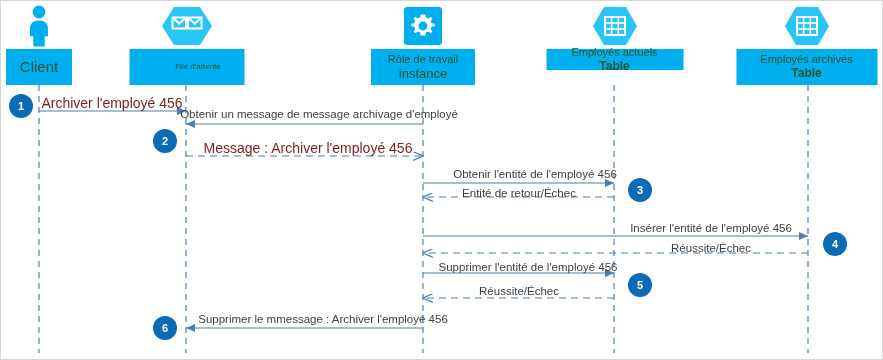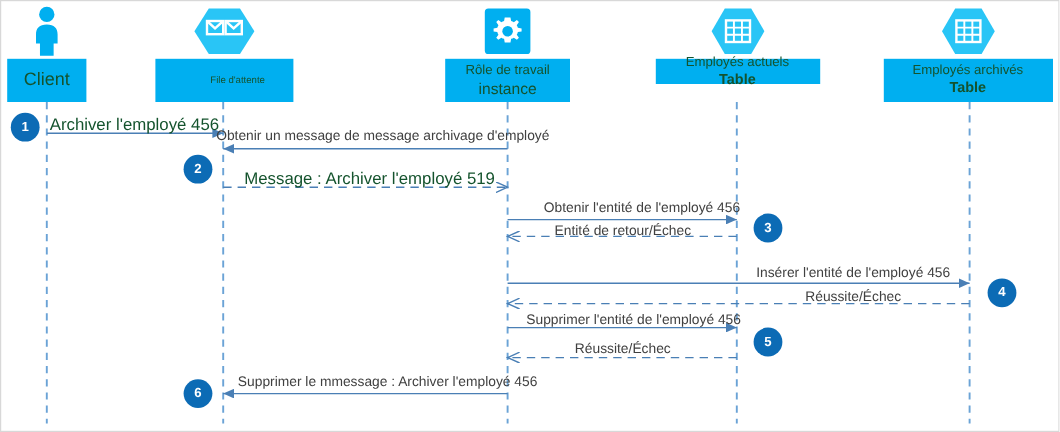--- a/index.html
+++ b/index.html
@@ -60,21 +60,21 @@
   
   .msg-label {
     position: absolute;
     font-size: 11.5px;
     color: #404040;
     white-space: nowrap;
     line-height: 1;
   }
   .msg-label.big {
     font-size: 14px;
-    color: #14532d;
+    color: #7f1d1d;
   }
   .msg-label.center {
     transform: translateX(-50%);
   }
   
   .step-badge {
     position: absolute;
     width: 24px;
     height: 24px;
     border-radius: 50%;
@@ -196,21 +196,21 @@
     </div>
     <div class="participant-box" style="top:46px; width:141px; height:36px;">
       <div class="p-title-md">Employés archivés</div>
       <div class="p-sub-bold">Table</div>
     </div>
   </div>
 
   <div id="labels-host">
       <div class="msg-label center big" style="left: 111px; top: 95px;">Archiver l'employé 456</div>
       <div class="msg-label center" style="left: 318px; top: 108px;">Obtenir un message de message archivage d'employé</div>
-      <div class="msg-label center big" style="left: 307px; top: 140px;">Message : Archiver l'employé 519</div>
+      <div class="msg-label center big" style="left: 307px; top: 140px;">Message : Archiver l'employé 456</div>
       <div class="msg-label center" style="left: 534px; top: 168px;">Obtenir l'entité de l'employé 456</div>
       <div class="msg-label center" style="left: 518px; top: 187px;">Entité de retour/Échec</div>
       <div class="msg-label center" style="left: 710px; top: 222px;">Insérer l'entité de l'employé 456</div>
       <div class="msg-label center" style="left: 710px; top: 242px;">Réussite/Échec</div>
       <div class="msg-label center" style="left: 527px; top: 261px;">Supprimer l'entité de l'employé 456</div>
       <div class="msg-label center" style="left: 518px; top: 285px;">Réussite/Échec</div>
       <div class="msg-label center" style="left: 322px; top: 313px;">Supprimer le mmessage : Archiver l'employé 456</div>
     </div>
 
   <div id="badges-host">

